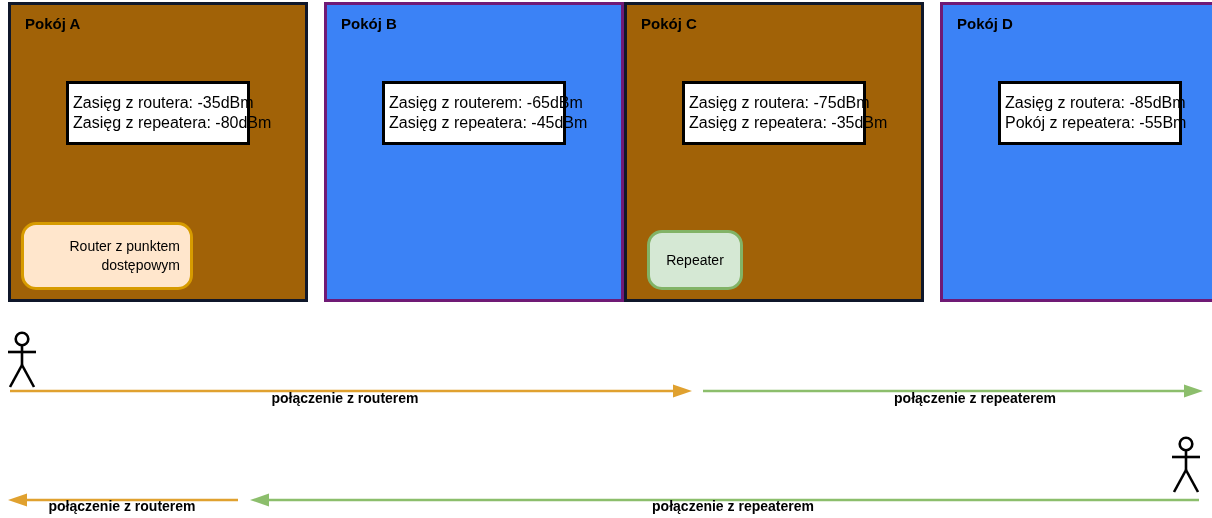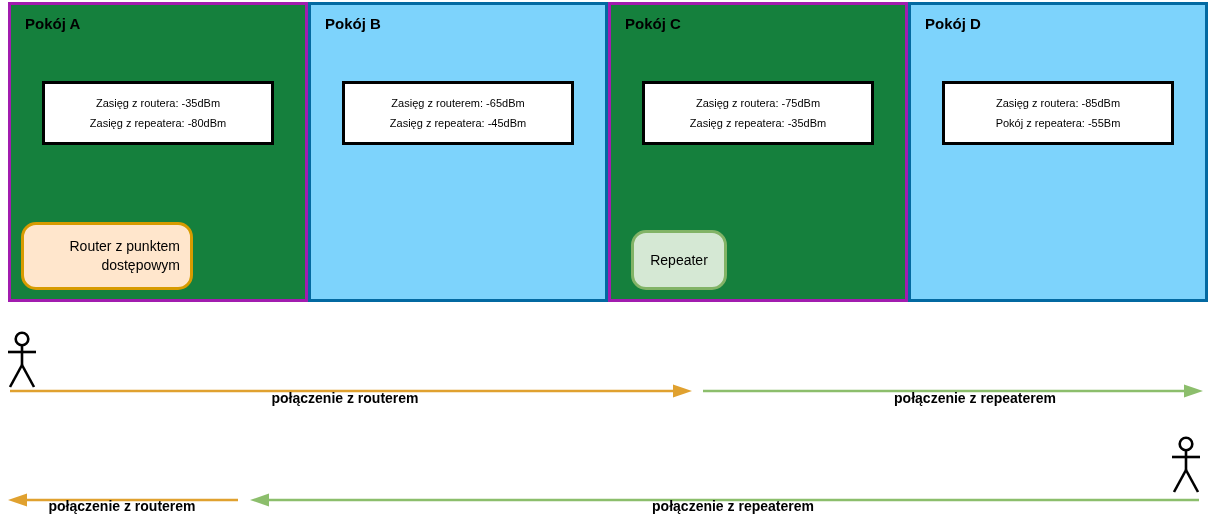--- a/index.html
+++ b/index.html
@@ -8,32 +8,32 @@
     font-family: "Liberation Sans", sans-serif; color: #000;
   }
   
   .rooms {
     position: absolute; left: 8px; top: 2px; width: 1200px; height: 300px;
     display: flex;
   }
   .room {
     flex: 0 0 300px; box-sizing: border-box; position: relative;
   }
-  .room.blue   { background: #15803d; border: 3px solid #a21caf; }
-  .room.yellow { background: #7dd3fc; border: 3px solid #0369a1; }
+  .room.blue   { background: #a16207; border: 3px solid #0f172a; }
+  .room.yellow { background: #3b82f6; border: 3px solid #701a75; margin-left: 16px; }
   .room-title {
     position: absolute; left: 14px; top: 10px;
     font-size: 15px; font-weight: bold;
   }
   .signal-box {
     position: absolute; left: 50%; top: 76px; transform: translateX(-50%);
-    width: 232px; box-sizing: border-box;
+    width: 184px; box-sizing: border-box;
     background: #ffffff; border: 3px solid #000;
-    padding: 9px 4px; text-align: center;
-    font-size: 11px; line-height: 20px; white-space: nowrap;
+    padding: 9px 4px; 
+    font-size: 16px; line-height: 20px; white-space: nowrap;
   }
   .device {
     position: absolute; bottom: 9px; box-sizing: border-box;
     border-radius: 15px; display: flex; align-items: center; justify-content: center;
     text-align: center; font-size: 14px; line-height: 19px; padding: 4px 10px;
   }
   .device.orange {
     left: 10px; width: 172px; height: 68px;
     background: #ffe6cc; border: 3px solid #d79b00; text-align: right;
   }

